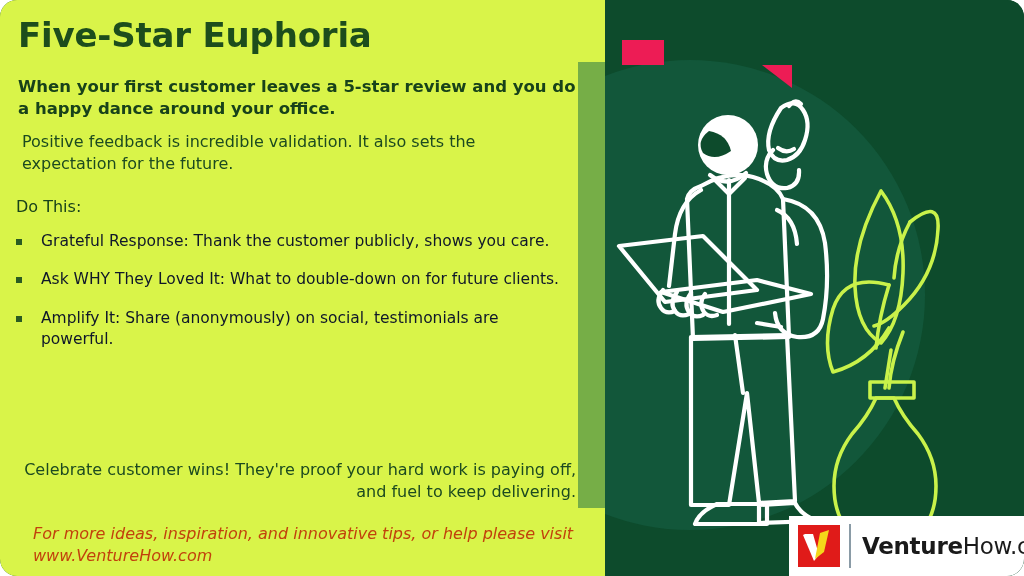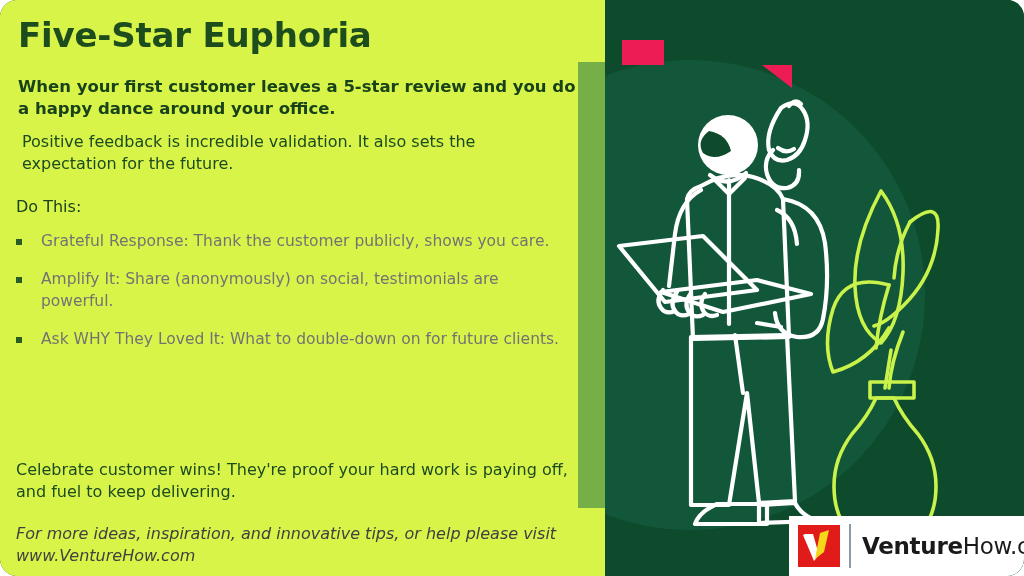--- a/index.html
+++ b/index.html
@@ -108,33 +108,33 @@
   .bullet-mark {
     width: 6px;
     height: 6px;
     background: #2a5b22;
     margin-top: 8px;
     margin-right: 19px;
     flex: 0 0 auto;
   }
   .bullet-text {
     font-size: 15.5px;
-    color: #737373;
+    color: #0f172a;
     line-height: 1.38;
     width: 530px;
   }
-  .para-close { top: 459px; width: 560px; }
+  .para-close { top: 459px; width: 560px; text-align: right; }
   .footer-note {
     position: absolute;
-    left: 16px;
+    left: 33px;
     top: 523px;
     width: 565px;
     font-size: 16px;
     font-style: italic;
-    color: #404040;
+    color: #c2410c;
     line-height: 1.38;
   }
 
   
   .bubble-wrap {
     position: absolute;
     left: 17px;
     top: 40px;
   }
   .bubble {
@@ -212,25 +212,25 @@
 
     <div class="do-this">Do This:</div>
 
     <div class="bullets">
       <div class="bullet-row">
         <span class="bullet-mark"></span>
         <span class="bullet-text">Grateful Response: Thank the customer publicly, shows you care.</span>
       </div>
       <div class="bullet-row">
         <span class="bullet-mark"></span>
-        <span class="bullet-text">Amplify It: Share (anonymously) on social, testimonials are powerful.</span>
+        <span class="bullet-text">Ask WHY They Loved It: What to double-down on for future clients.</span>
       </div>
       <div class="bullet-row">
         <span class="bullet-mark"></span>
-        <span class="bullet-text">Ask WHY They Loved It: What to double-down on for future clients.</span>
+        <span class="bullet-text">Amplify It: Share (anonymously) on social, testimonials are powerful.</span>
       </div>
     </div>
 
     <div class="para para-close">Celebrate customer wins! They're proof your hard work is paying off, and fuel to keep delivering.</div>
 
     <div class="footer-note">For more ideas, inspiration, and innovative tips, or help please visit www.VentureHow.com</div>
   </div>
 
   <div class="right-panel">
 

